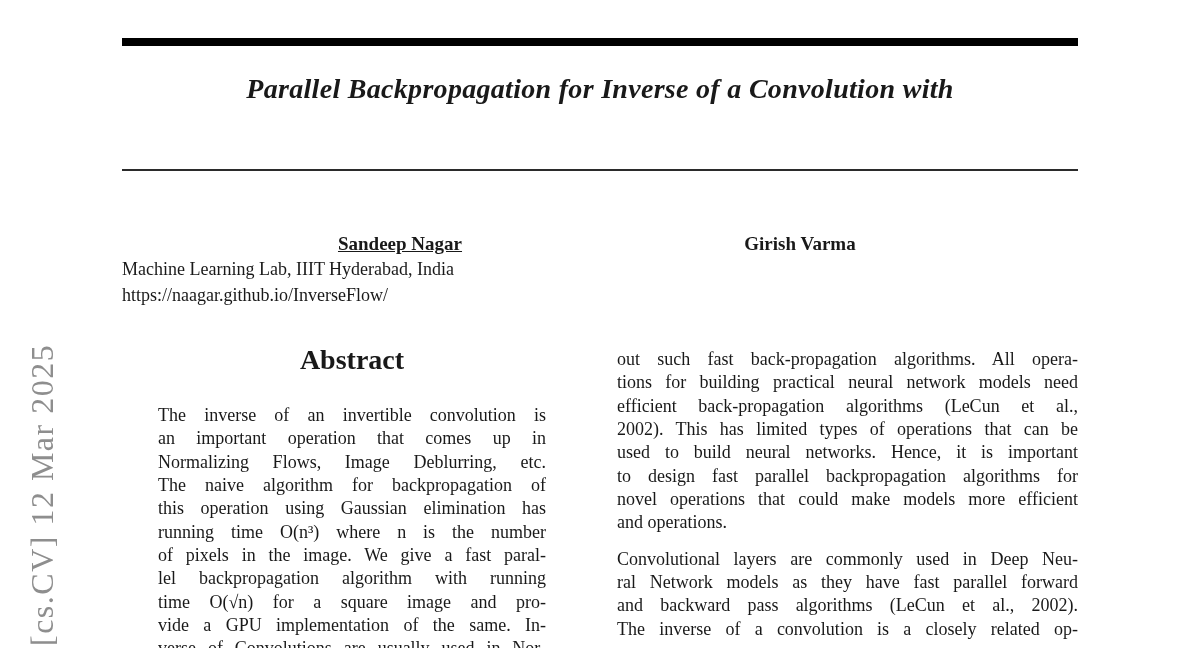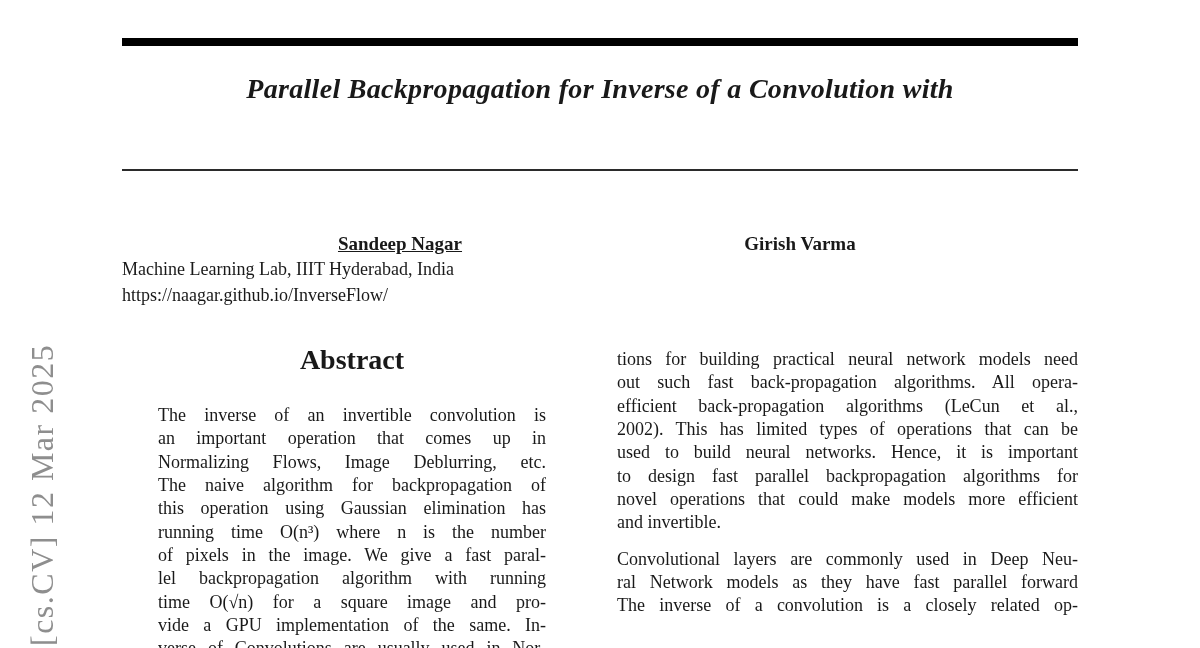--- a/index.html
+++ b/index.html
@@ -103,27 +103,28 @@
     <div class="line">running time O(n³) where n is the number</div>
     <div class="line">of pixels in the image. We give a fast paral-</div>
     <div class="line">lel backpropagation algorithm with running</div>
     <div class="line">time O(√n) for a square image and pro-</div>
     <div class="line">vide a GPU implementation of the same. In-</div>
     <div class="line">verse of Convolutions are usually used in Nor-</div>
   </div>
 
 <div class="right-column">
     <div class="para">
+      <div class="line">out such fast back-propagation algorithms. All opera-</div>
       <div class="line">tions for building practical neural network models need</div>
-      <div class="line">out such fast back-propagation algorithms. All opera-</div>
       <div class="line">efficient back-propagation algorithms (LeCun et al.,</div>
       <div class="line">2002). This has limited types of operations that can be</div>
       <div class="line">used to build neural networks. Hence, it is important</div>
       <div class="line">to design fast parallel backpropagation algorithms for</div>
       <div class="line">novel operations that could make models more efficient</div>
-      <div class="line endline">and invertible.</div>
+      <div class="line endline">and operations.</div>
     </div>
     <div class="para">
       <div class="line">Convolutional layers are commonly used in Deep Neu-</div>
       <div class="line">ral Network models as they have fast parallel forward</div>
+      <div class="line">and backward pass algorithms (LeCun et al., 2002).</div>
       <div class="line">The inverse of a convolution is a closely related op-</div>
     </div>
   </div>
 
 </body></html>

